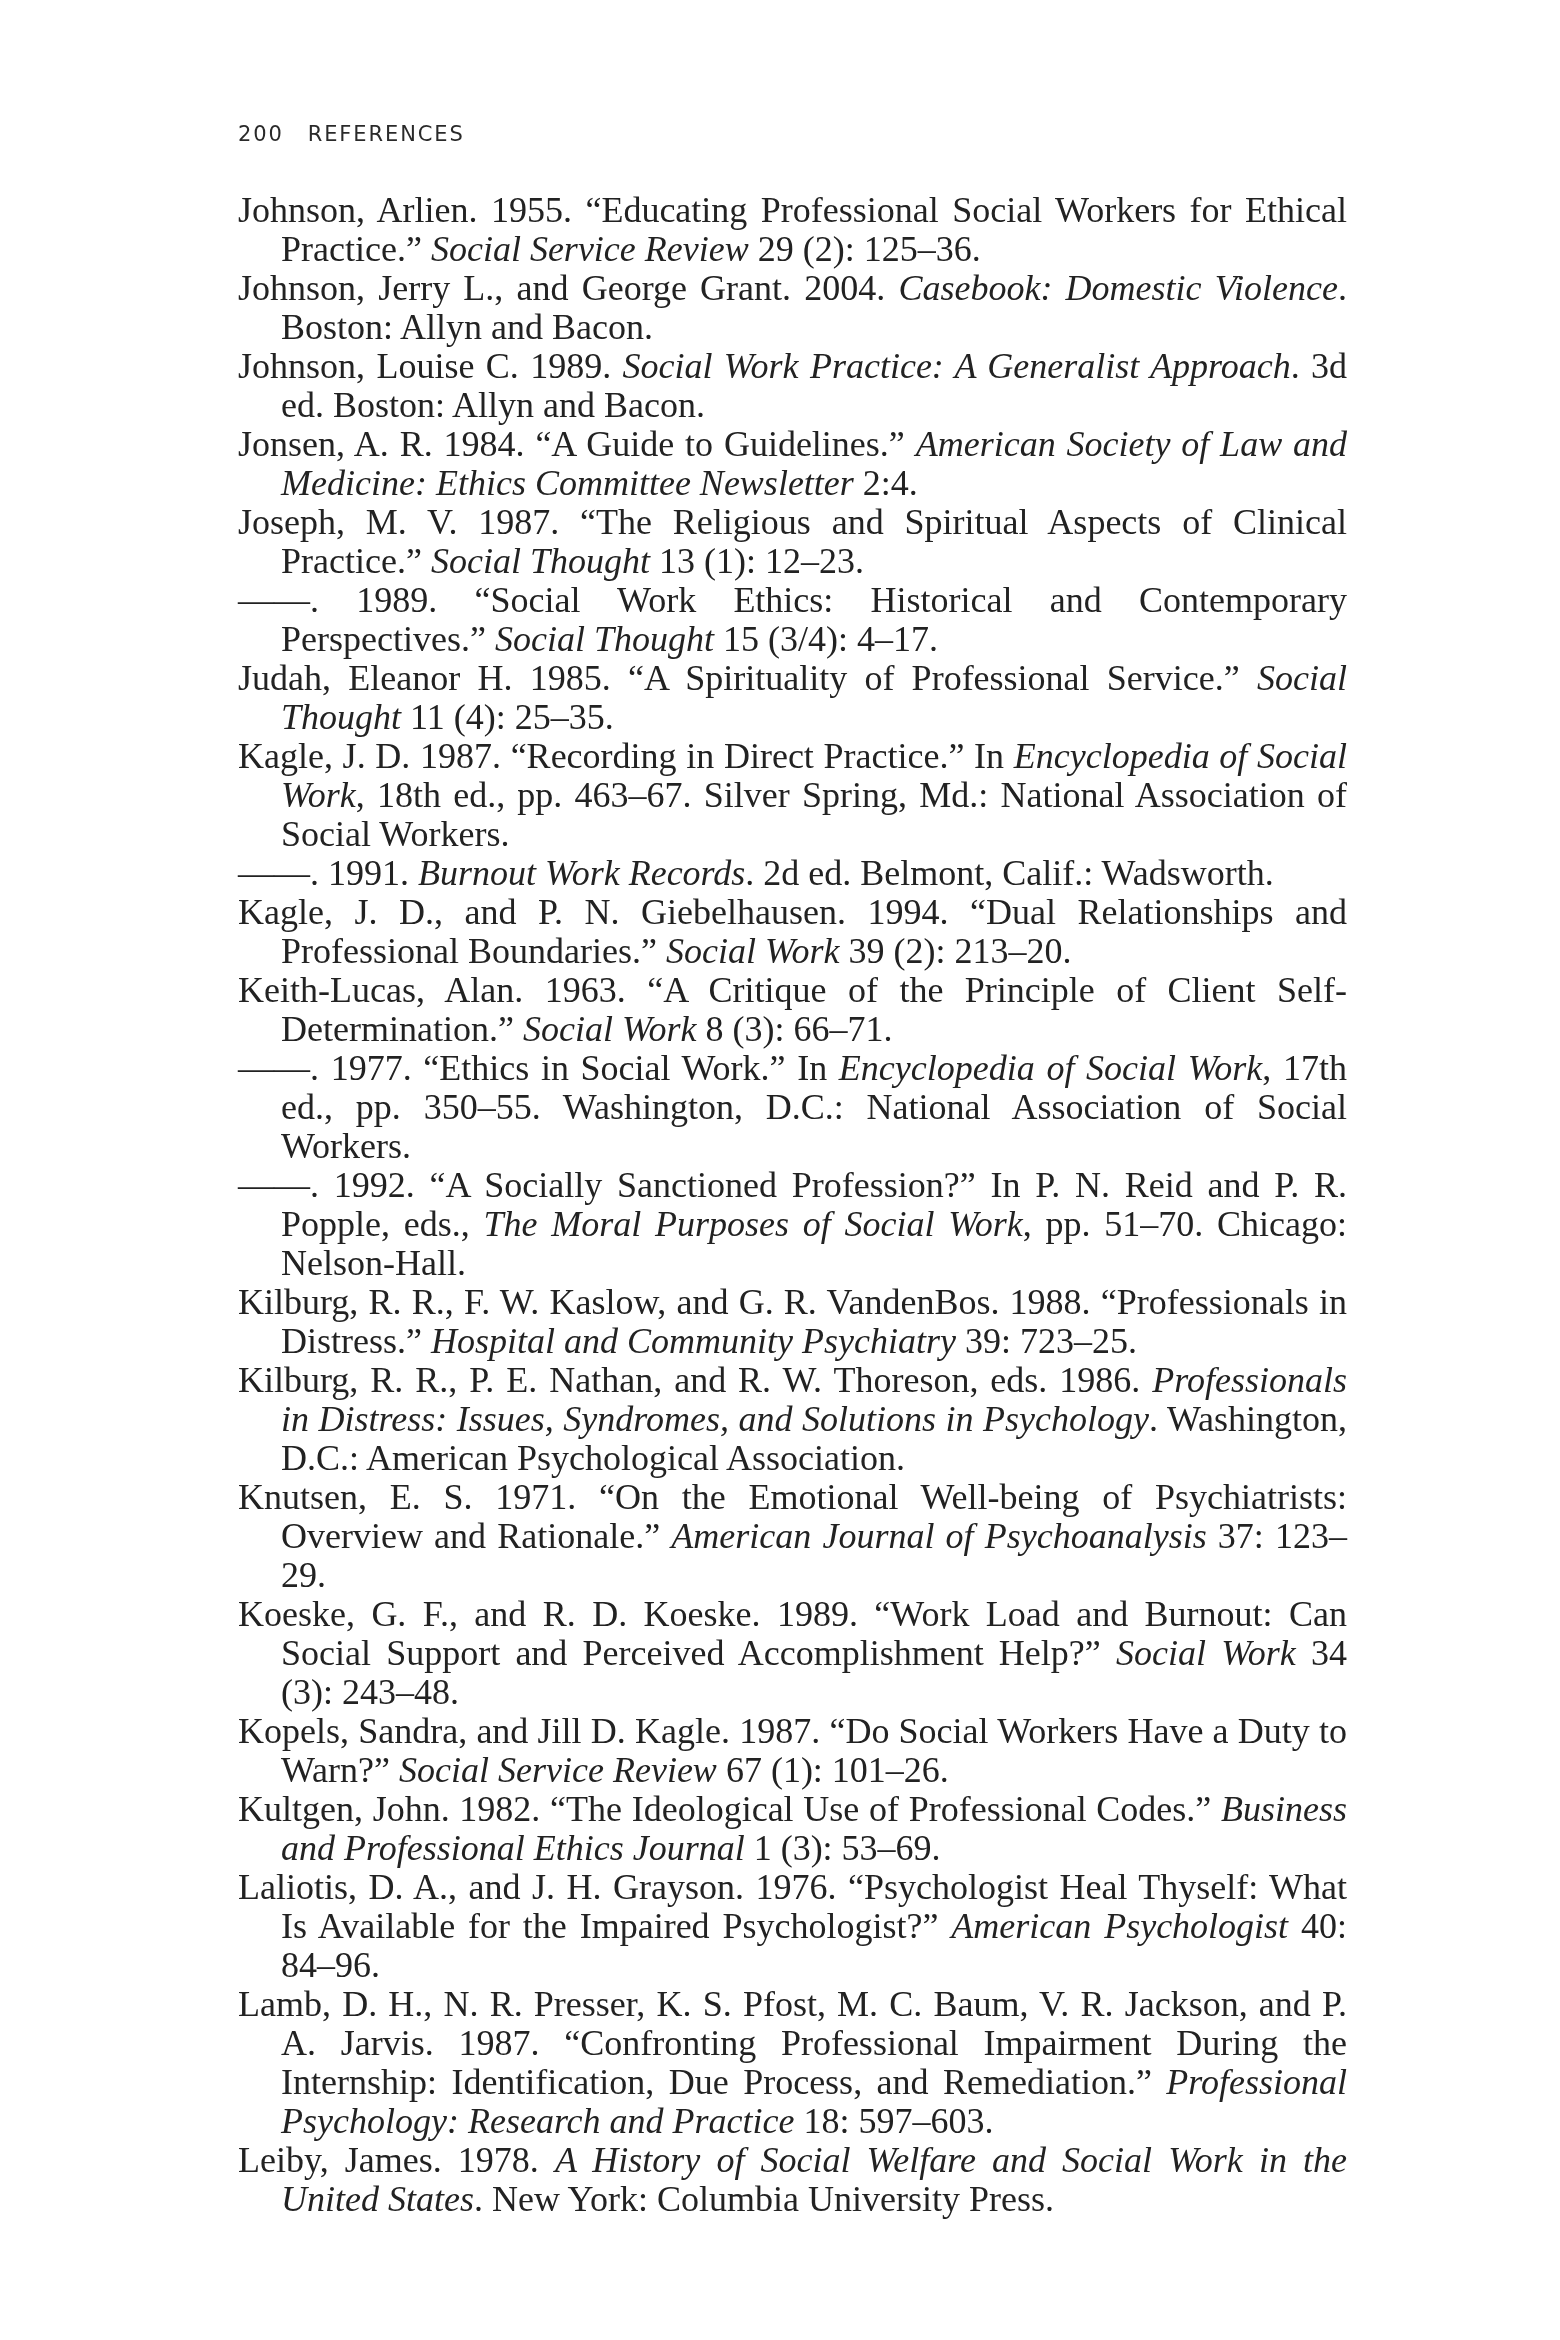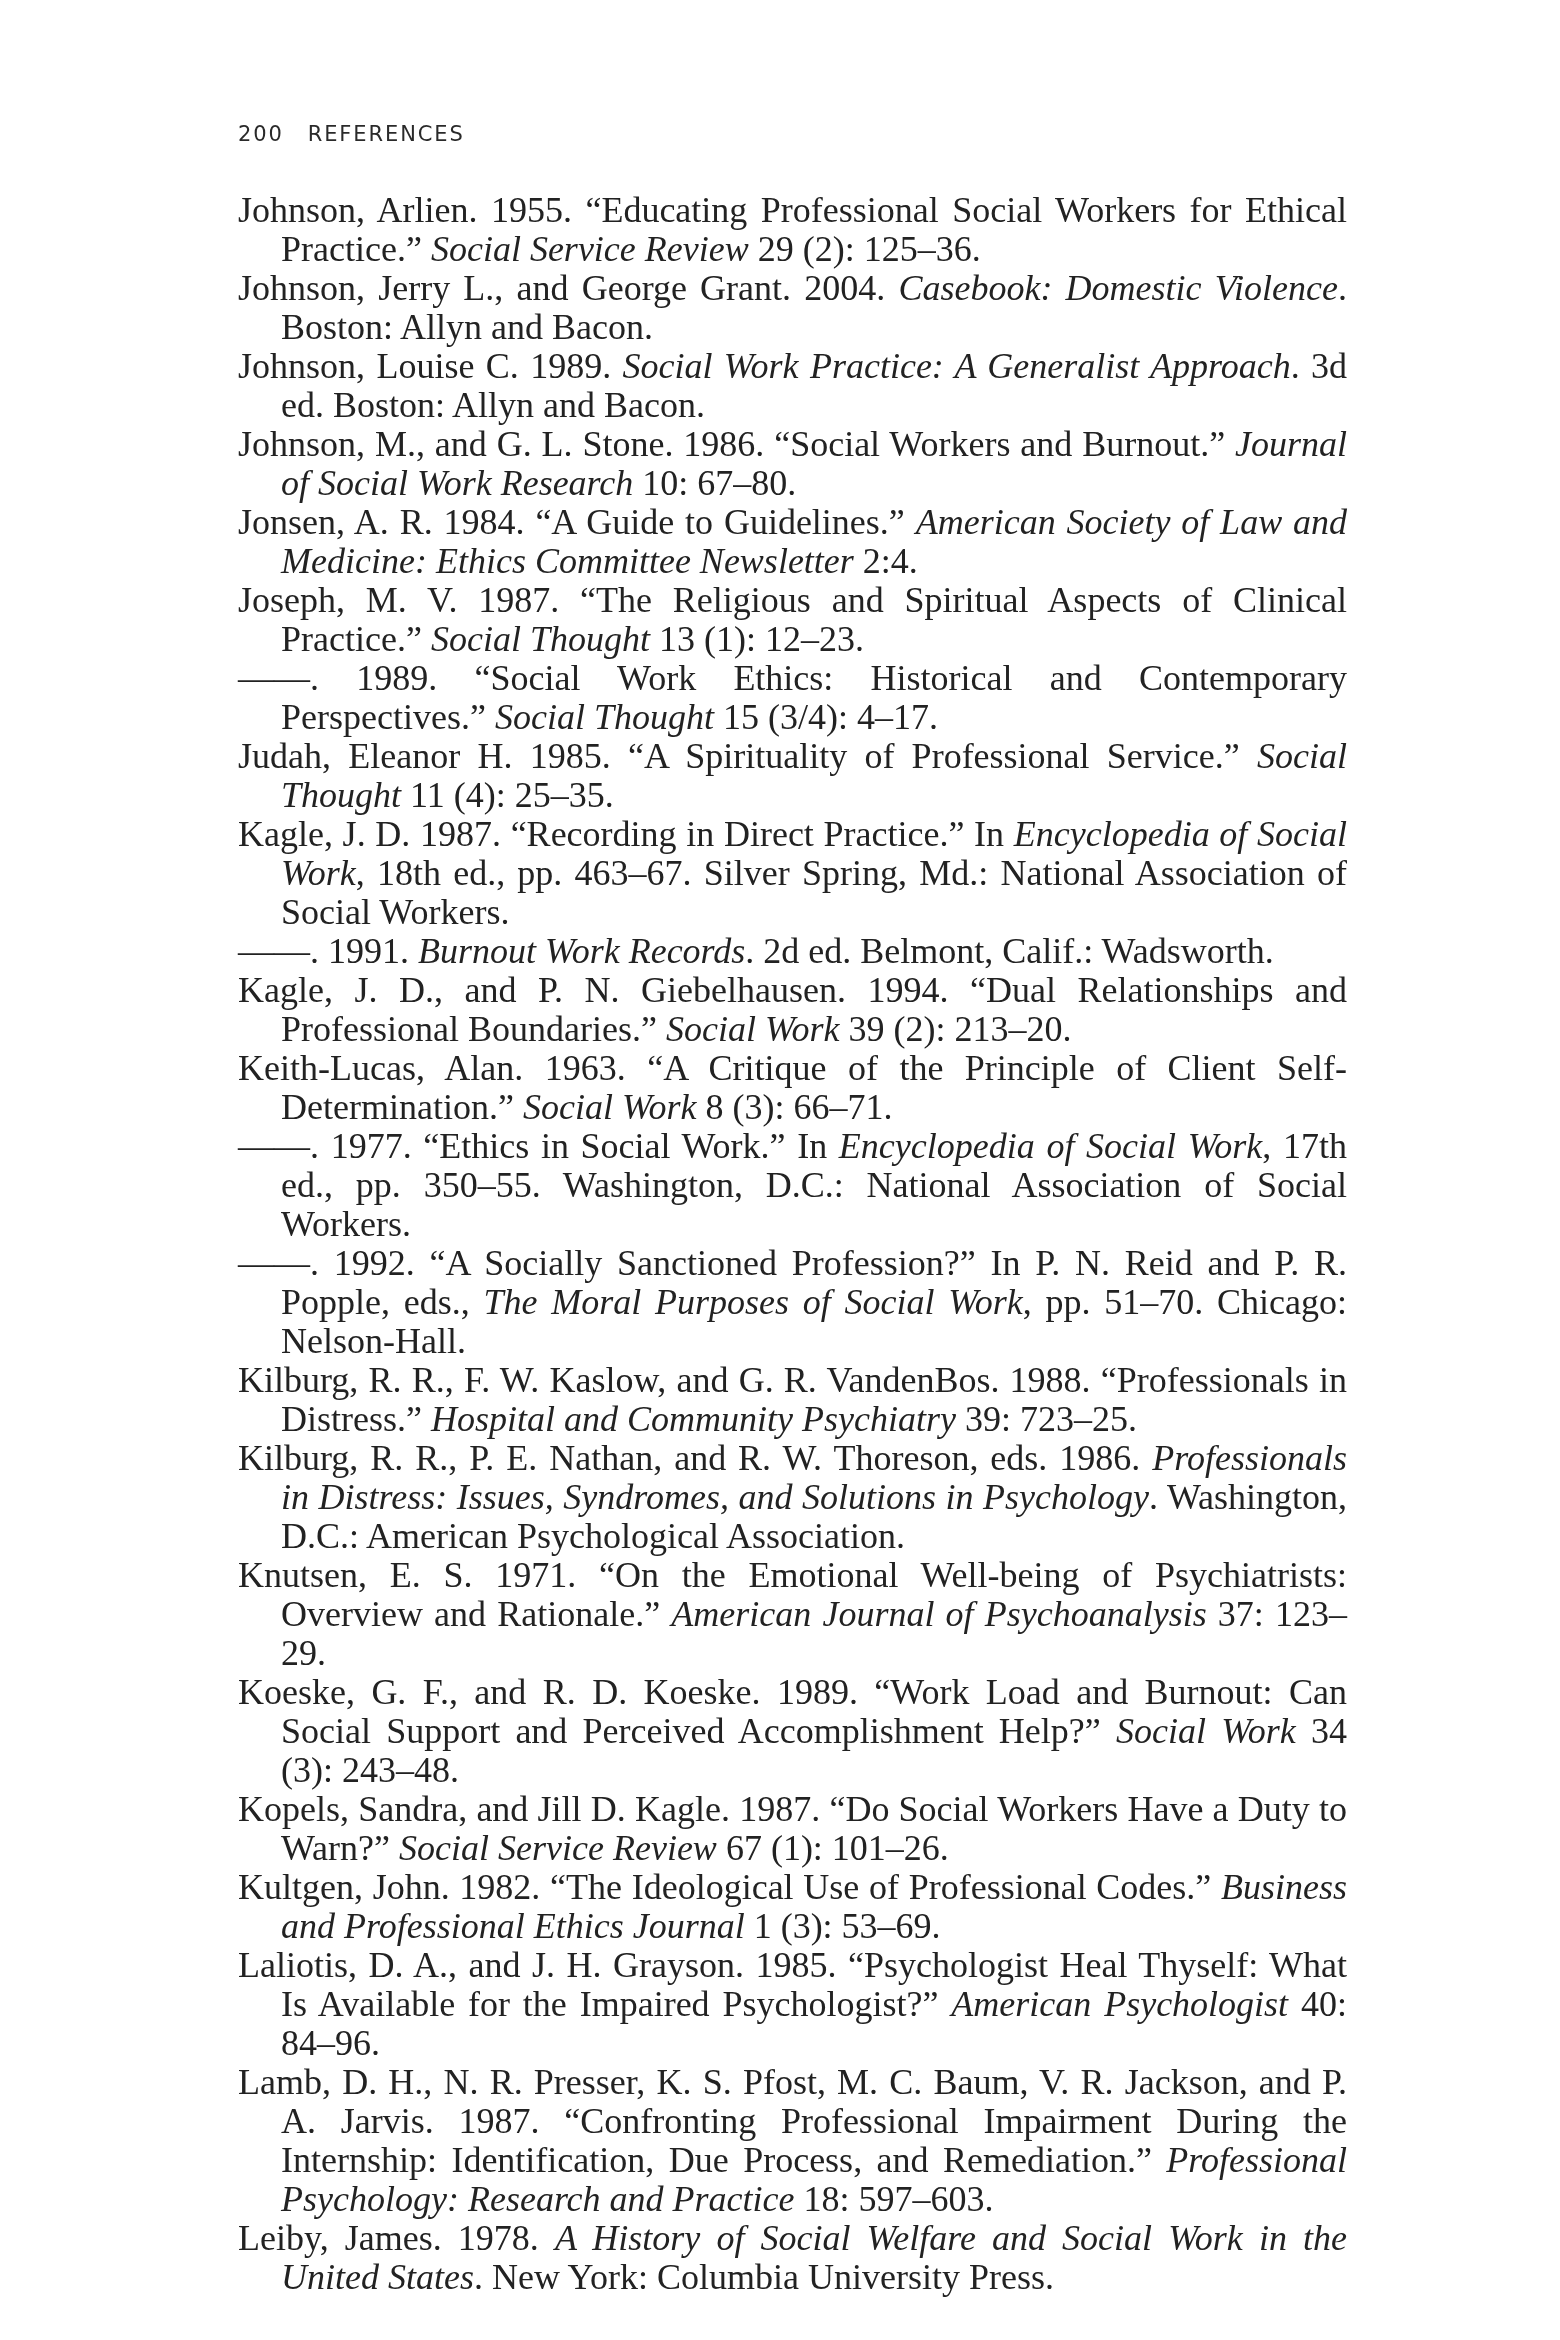--- a/index.html
+++ b/index.html
@@ -25,35 +25,34 @@
 
 <div class="page">
   <div class="running-head">
     <span class="num">200</span>
     <span>REFERENCES</span>
   </div>
   <div class="refs" id="refs">
       <p class="ref"><span>Johnson, Arlien. 1955. “Educating Professional Social Workers for Ethical Practice.” </span><i>Social Service Review</i><span> 29 (2): 125–36.</span></p>
       <p class="ref"><span>Johnson, Jerry L., and George Grant. 2004. </span><i>Casebook: Domestic Violence</i><span>. Boston: Allyn and Bacon.</span></p>
       <p class="ref"><span>Johnson, Louise C. 1989. </span><i>Social Work Practice: A Generalist Approach</i><span>. 3d ed. Boston: Allyn and Bacon.</span></p>
-      <p class="ref"><span>Johnson, M., and G. L. Stone. 1986. “Social Workers and Burnout.” </span><i>Journal of Social Work Research</i><span> 10: 67–80.</span></p>
       <p class="ref"><span>Jonsen, A. R. 1984. “A Guide to Guidelines.” </span><i>American Society of Law and Medicine: Ethics Committee Newsletter</i><span> 2:4.</span></p>
       <p class="ref"><span>Joseph, M. V. 1987. “The Religious and Spiritual Aspects of Clinical Practice.” </span><i>Social Thought</i><span> 13 (1): 12–23.</span></p>
       <p class="ref"><span>——. 1989. “Social Work Ethics: Historical and Contemporary Perspectives.” </span><i>Social Thought</i><span> 15 (3/4): 4–17.</span></p>
       <p class="ref"><span>Judah, Eleanor H. 1985. “A Spirituality of Professional Service.” </span><i>Social Thought</i><span> 11 (4): 25–35.</span></p>
       <p class="ref"><span>Kagle, J. D. 1987. “Recording in Direct Practice.” In </span><i>Encyclopedia of Social Work</i><span>, 18th ed., pp. 463–67. Silver Spring, Md.: National Association of Social Workers.</span></p>
       <p class="ref"><span>——. 1991. </span><i>Burnout Work Records</i><span>. 2d ed. Belmont, Calif.: Wadsworth.</span></p>
       <p class="ref"><span>Kagle, J. D., and P. N. Giebelhausen. 1994. “Dual Relationships and Professional Boundaries.” </span><i>Social Work</i><span> 39 (2): 213–20.</span></p>
       <p class="ref"><span>Keith-Lucas, Alan. 1963. “A Critique of the Principle of Client Self-Determination.” </span><i>Social Work</i><span> 8 (3): 66–71.</span></p>
       <p class="ref"><span>——. 1977. “Ethics in Social Work.” In </span><i>Encyclopedia of Social Work</i><span>, 17th ed., pp. 350–55. Washington, D.C.: National Association of Social Workers.</span></p>
       <p class="ref"><span>——. 1992. “A Socially Sanctioned Profession?” In P. N. Reid and P. R. Popple, eds., </span><i>The Moral Purposes of Social Work</i><span>, pp. 51–70. Chicago: Nelson-Hall.</span></p>
       <p class="ref"><span>Kilburg, R. R., F. W. Kaslow, and G. R. VandenBos. 1988. “Professionals in Distress.” </span><i>Hospital and Community Psychiatry</i><span> 39: 723–25.</span></p>
       <p class="ref"><span>Kilburg, R. R., P. E. Nathan, and R. W. Thoreson, eds. 1986. </span><i>Professionals in Distress: Issues, Syndromes, and Solutions in Psychology</i><span>. Washington, D.C.: American Psychological Association.</span></p>
       <p class="ref"><span>Knutsen, E. S. 1971. “On the Emotional Well-being of Psychiatrists: Overview and Rationale.” </span><i>American Journal of Psychoanalysis</i><span> 37: 123–29.</span></p>
       <p class="ref"><span>Koeske, G. F., and R. D. Koeske. 1989. “Work Load and Burnout: Can Social Support and Perceived Accomplishment Help?” </span><i>Social Work</i><span> 34 (3): 243–48.</span></p>
       <p class="ref"><span>Kopels, Sandra, and Jill D. Kagle. 1987. “Do Social Workers Have a Duty to Warn?” </span><i>Social Service Review</i><span> 67 (1): 101–26.</span></p>
       <p class="ref"><span>Kultgen, John. 1982. “The Ideological Use of Professional Codes.” </span><i>Business and Professional Ethics Journal</i><span> 1 (3): 53–69.</span></p>
-      <p class="ref"><span>Laliotis, D. A., and J. H. Grayson. 1985. “Psychologist Heal Thyself: What Is Available for the Impaired Psychologist?” </span><i>American Psychologist</i><span> 40: 84–96.</span></p>
+      <p class="ref"><span>Laliotis, D. A., and J. H. Grayson. 1976. “Psychologist Heal Thyself: What Is Available for the Impaired Psychologist?” </span><i>American Psychologist</i><span> 40: 84–96.</span></p>
       <p class="ref"><span>Lamb, D. H., N. R. Presser, K. S. Pfost, M. C. Baum, V. R. Jackson, and P. A. Jarvis. 1987. “Confronting Professional Impairment During the Internship: Identification, Due Process, and Remediation.” </span><i>Professional Psychology: Research and Practice</i><span> 18: 597–603.</span></p>
       <p class="ref"><span>Leiby, James. 1978. </span><i>A History of Social Welfare and Social Work in the United States</i><span>. New York: Columbia University Press.</span></p>
     </div>
 </div>
 
 
 </body></html>

